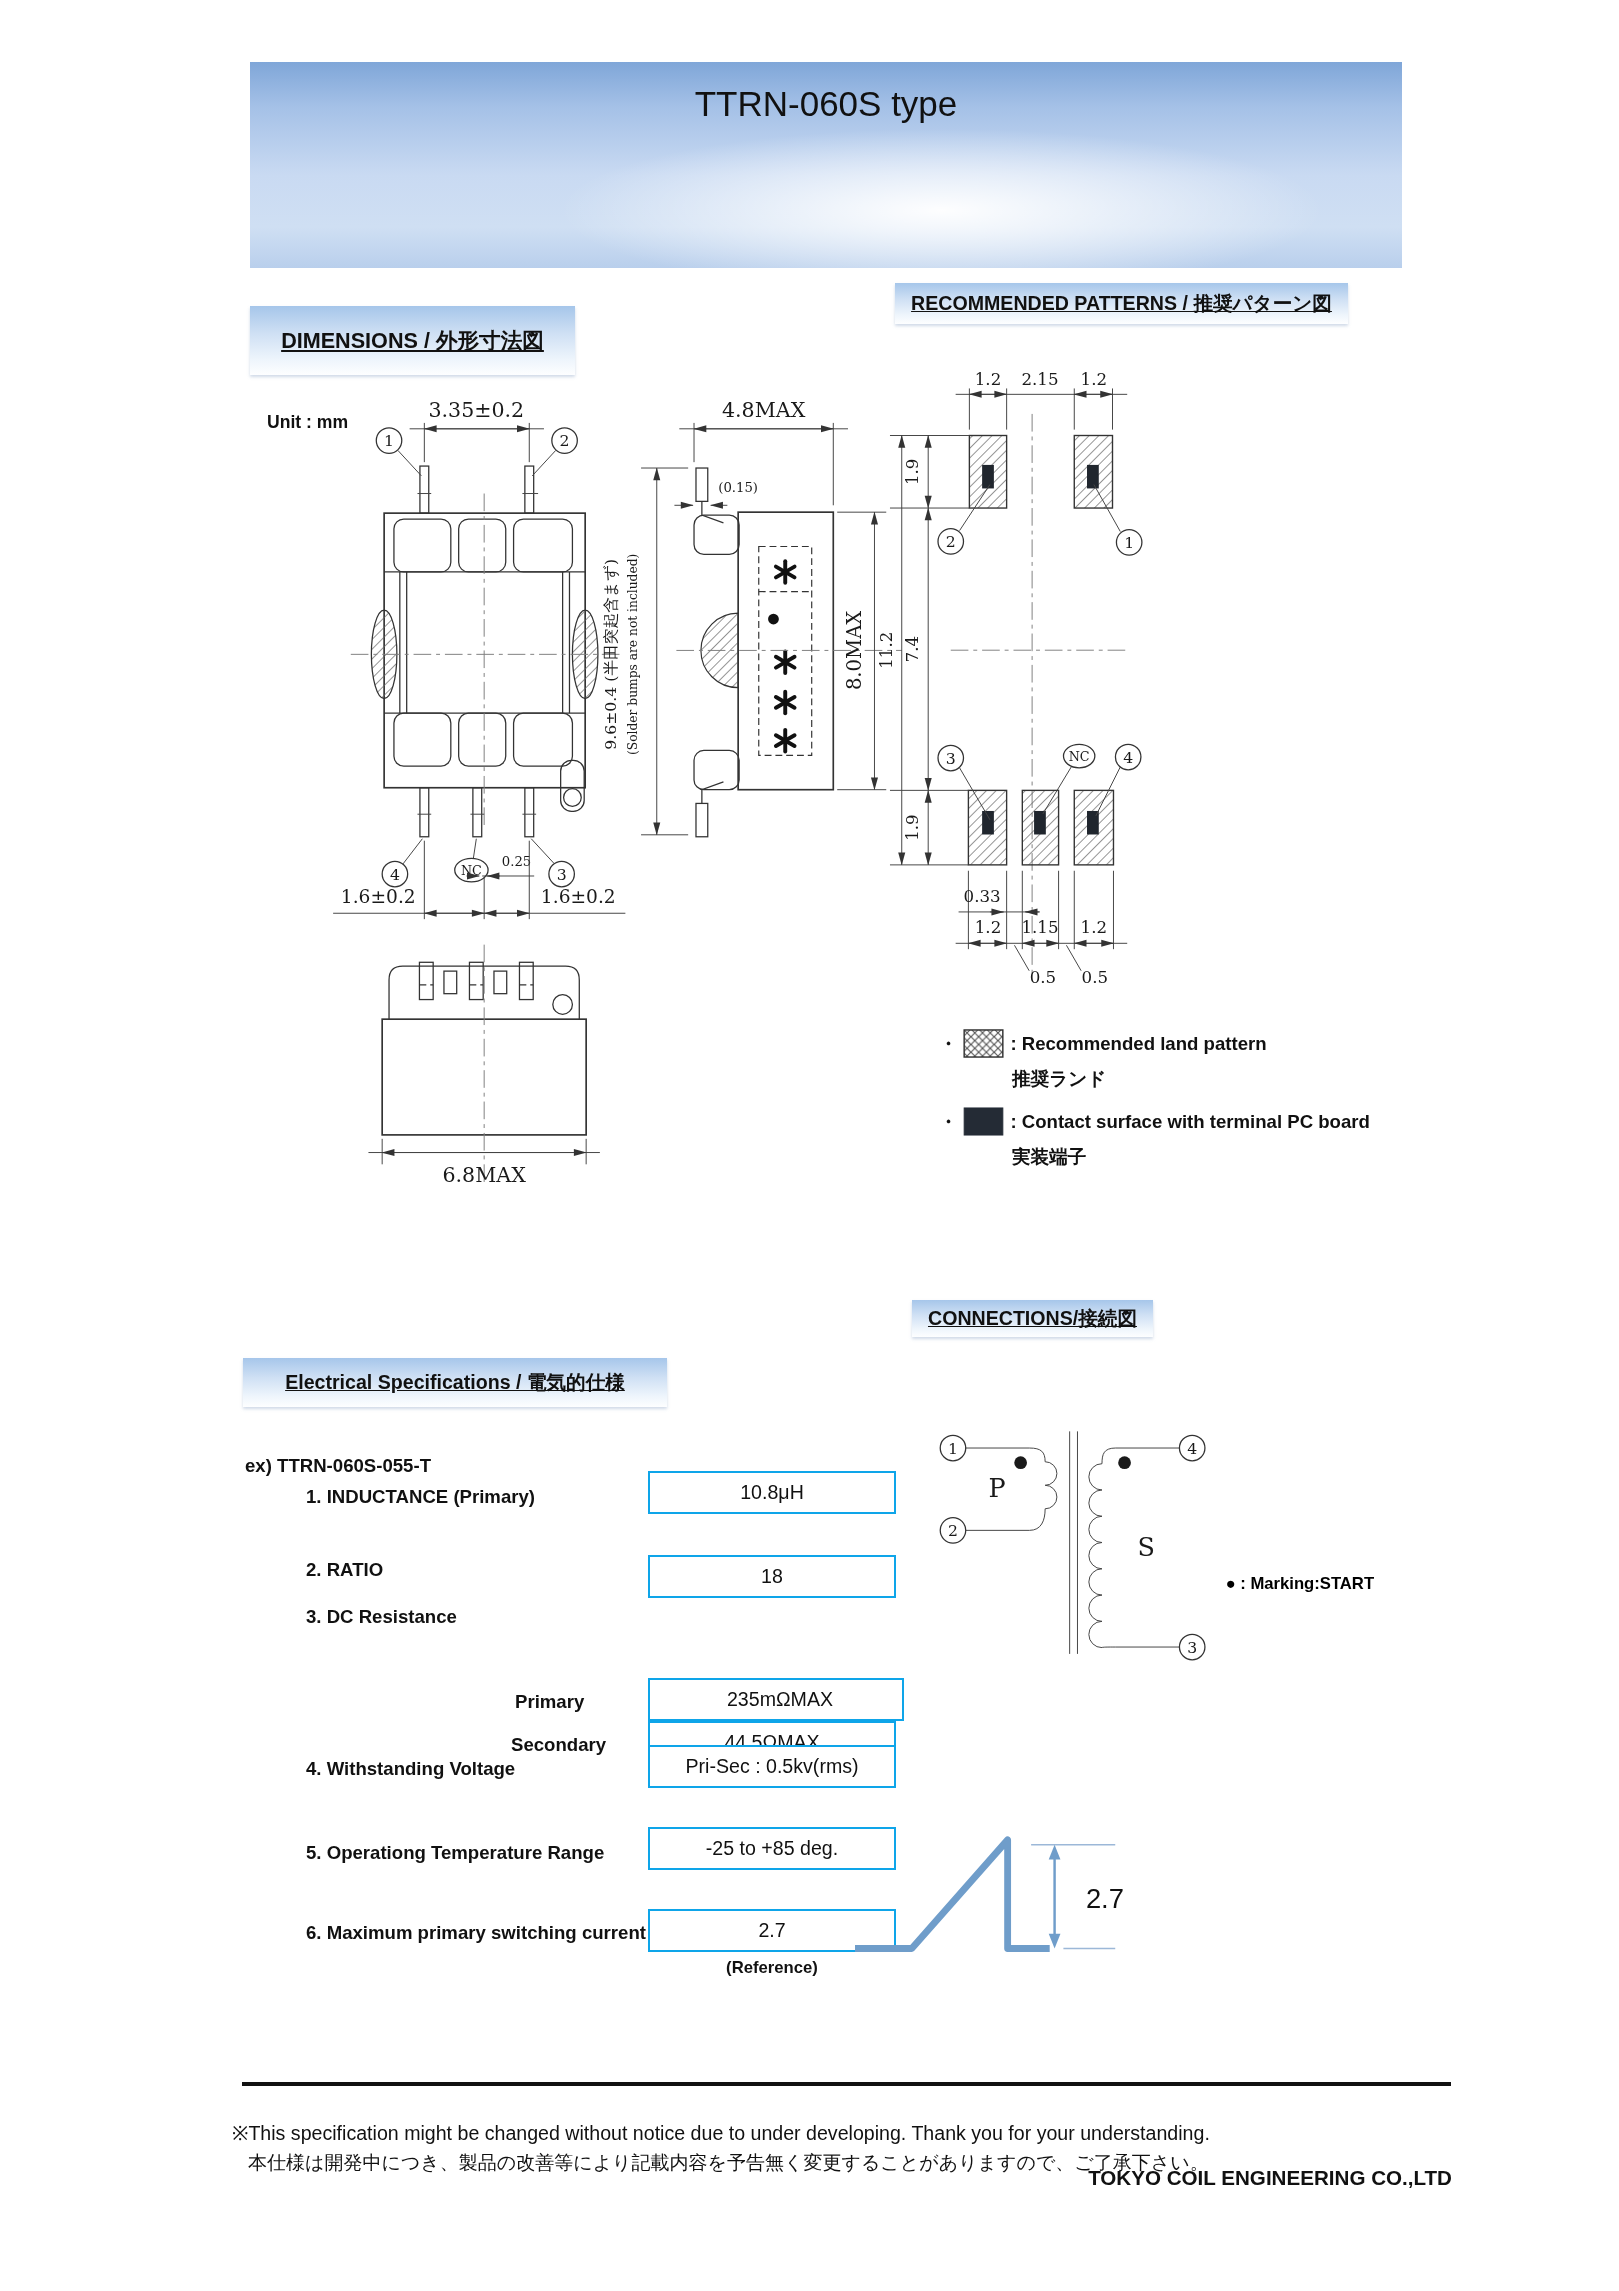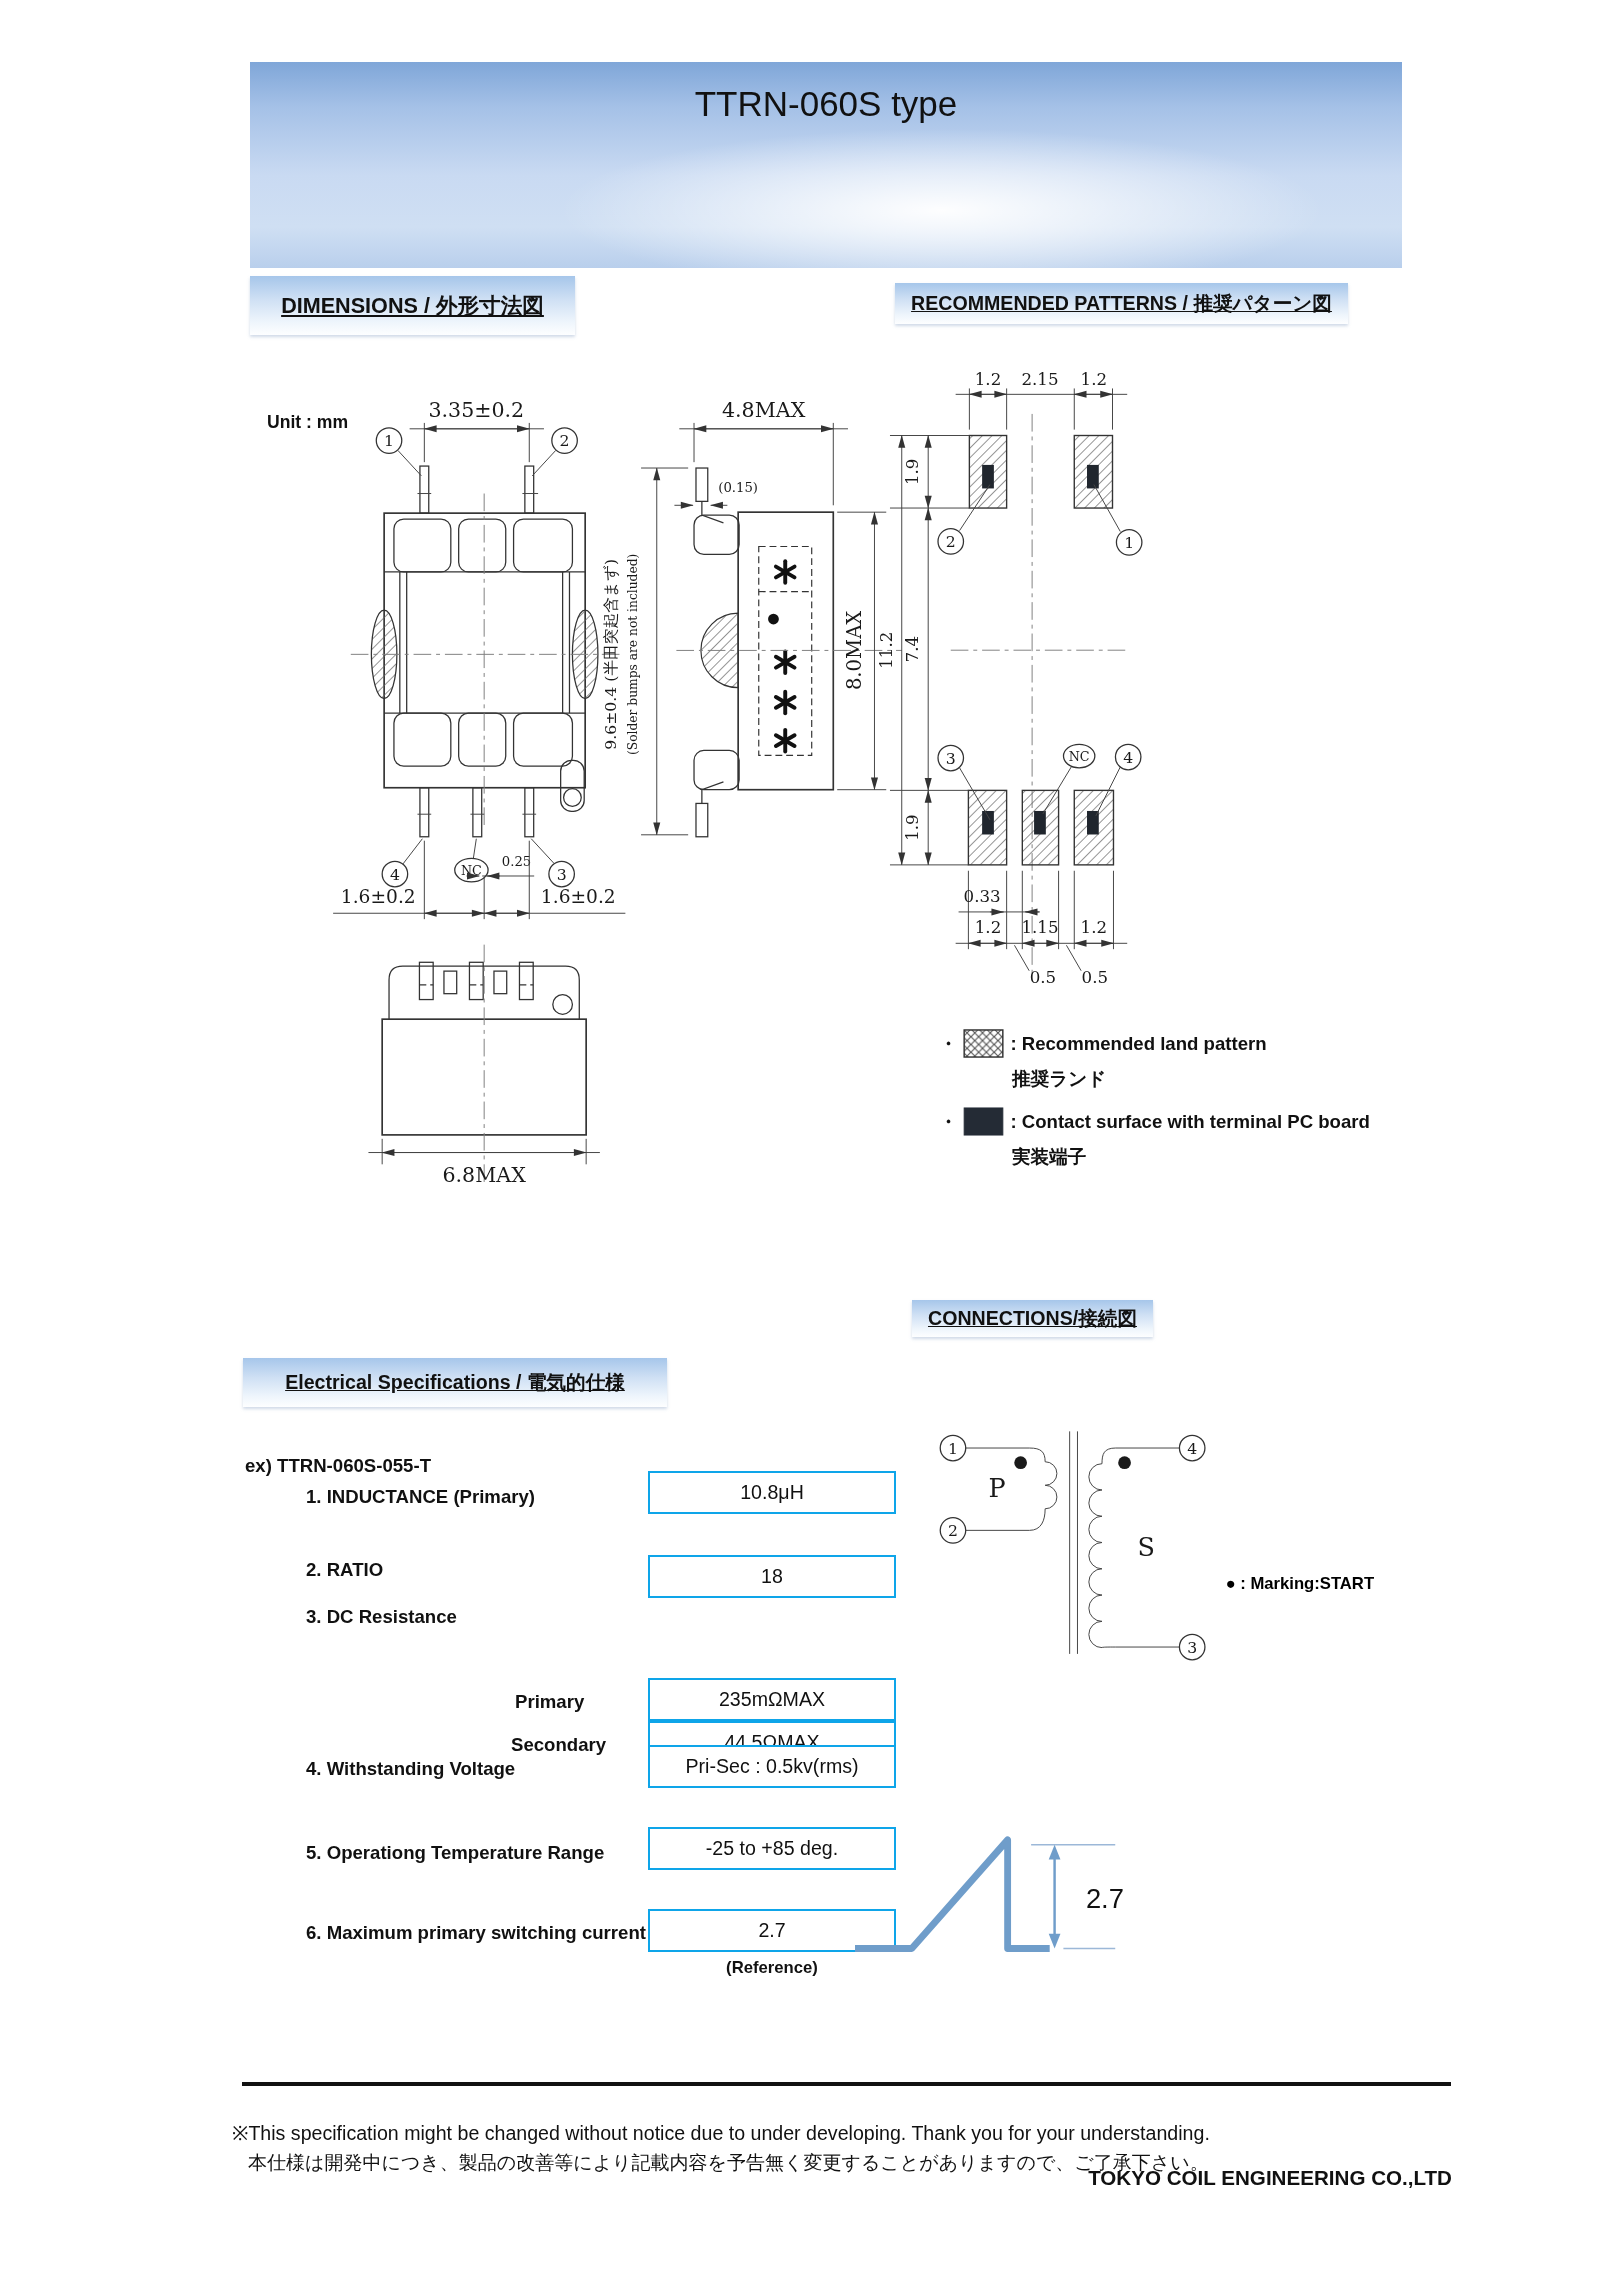--- a/index.html
+++ b/index.html
@@ -13,21 +13,21 @@
       radial-gradient(ellipse 46% 55% at 60% 72%, rgba(255,255,255,.97), rgba(255,255,255,0) 72%),
       linear-gradient(180deg,#7fa6d8 0%,#a5c1e7 22%,#c9daf2 55%,#cfdff3 80%,#b9cfec 100%);
     text-align:center;}
   #banner .t1{margin-top:47px;font-size:30px;letter-spacing:0.5px;}
   #banner .t2{margin-top:21.6px;font-size:35px;}
 
   
   .sec{background:linear-gradient(180deg,#a6c6ea 0%,#cfe0f4 40%,#eef5fc 78%,#fdfeff 100%);
     display:flex;align-items:center;justify-content:center;font-weight:bold;
     text-decoration:underline;box-shadow:0 2px 2.9px rgba(120,150,190,.35);}
-  #sec-dim{left:250px;top:276px;width:325px;height:59px;font-size:21.6px;}
+  #sec-dim{left:250px;top:306px;width:325px;height:69px;font-size:21.6px;}
   #sec-pat{left:895px;top:283px;width:453px;height:41px;font-size:19.6px;}
   #sec-ele{left:243px;top:1358px;width:424px;height:49px;font-size:19.6px;}
   #sec-con{left:912px;top:1300px;width:241px;height:37px;font-size:19.6px;}
 
   #unit{left:267px;top:412px;font-size:17.6px;font-weight:bold;}
 
   
   svg text.cad{font-family:"DejaVu Serif","Liberation Serif",serif;fill:#1a1a1a;}
   .out{stroke:#333;stroke-width:1.7;fill:none;}
   .out2{stroke:#333;stroke-width:1.3;fill:none;}
@@ -377,21 +377,21 @@
       <span>10.8μH</span>
     </div>
 
   <div class="spec-label" style="left:306px;top:1559px;">2. RATIO</div>
   <div class="spec-box" style="left:648px;top:1555px;">
       <span>18</span>
     </div>
 
   <div class="spec-label" style="left:306px;top:1606px;">3. DC Resistance</div>
   <div class="spec-label" style="left:515px;top:1691px;">Primary</div>
-  <div class="spec-box" style="left:648px;top:1678px;">
+  <div class="spec-box" style="left:648px;top:1678px;padding-left:8px;">
       <span>235mΩMAX</span>
     </div>
   <div class="spec-label" style="left:511px;top:1734px;">Secondary</div>
   <div class="spec-box" style="left:648px;top:1721px;">
       <span>44.5ΩMAX</span>
     </div>
 
   <div class="spec-label" style="left:306px;top:1758px;">4. Withstanding Voltage</div>
   <div class="spec-box" style="left:648px;top:1745px;">
       <span>Pri-Sec : 0.5kv(rms)</span>

